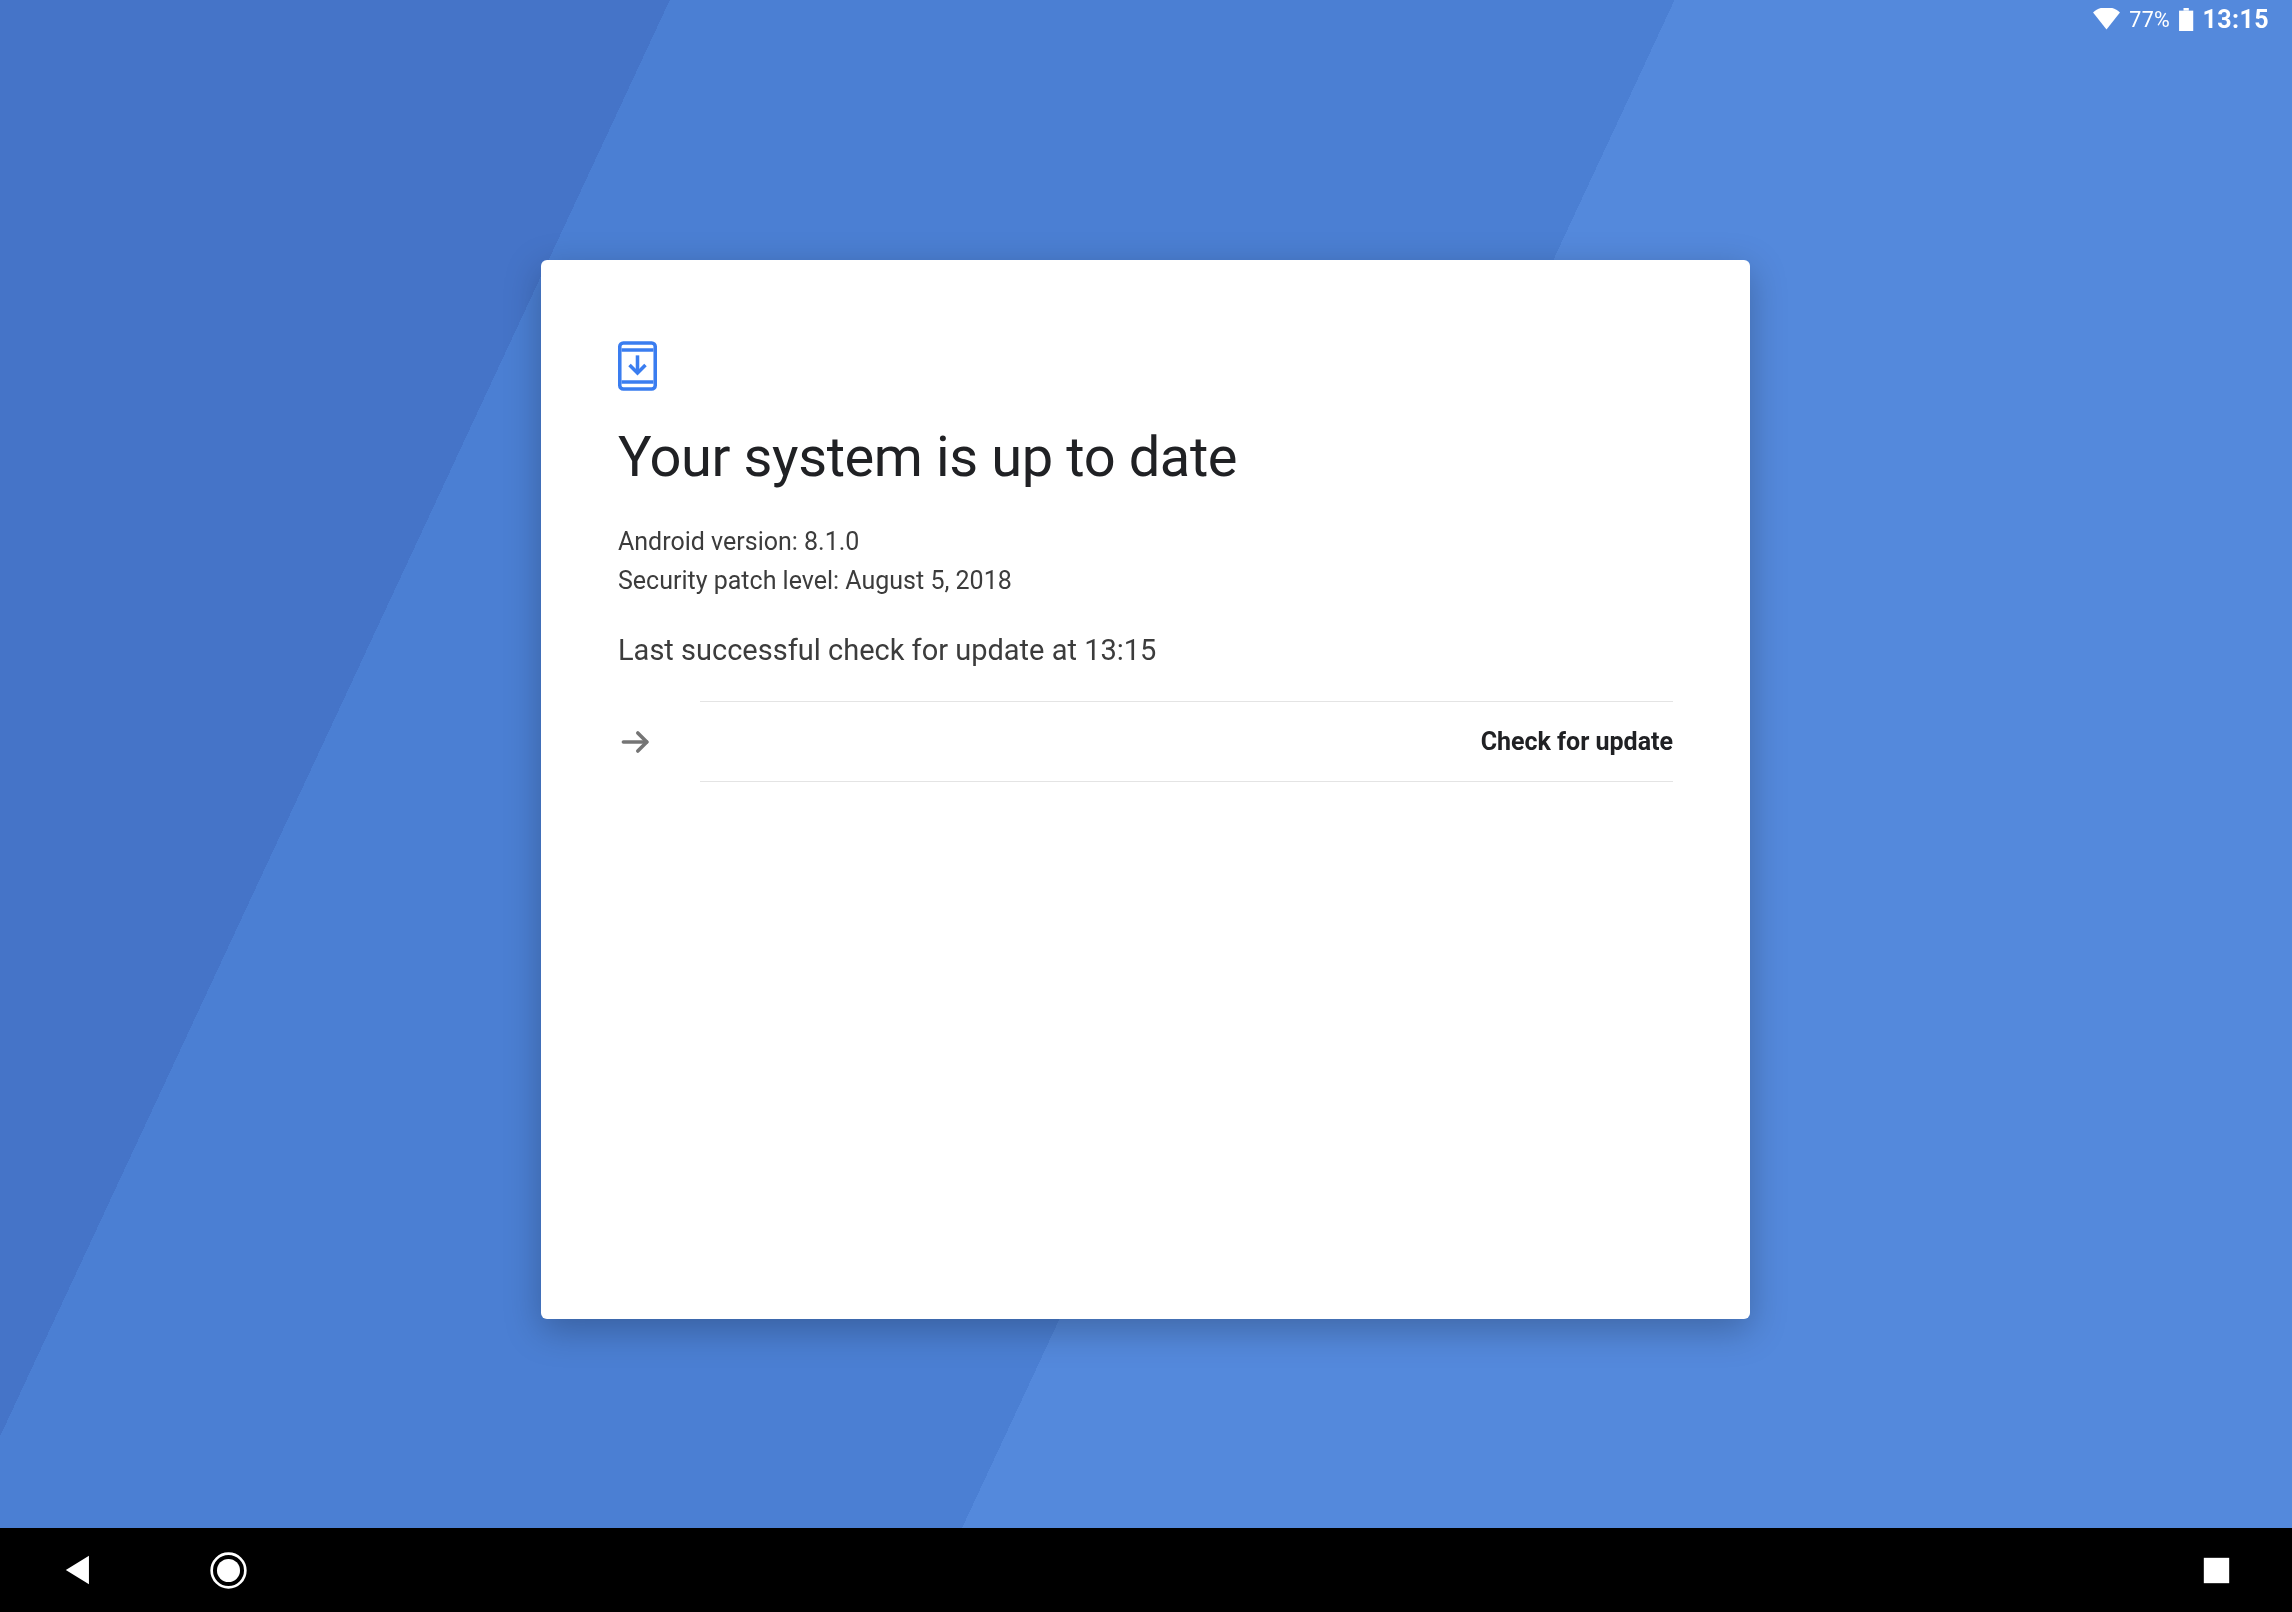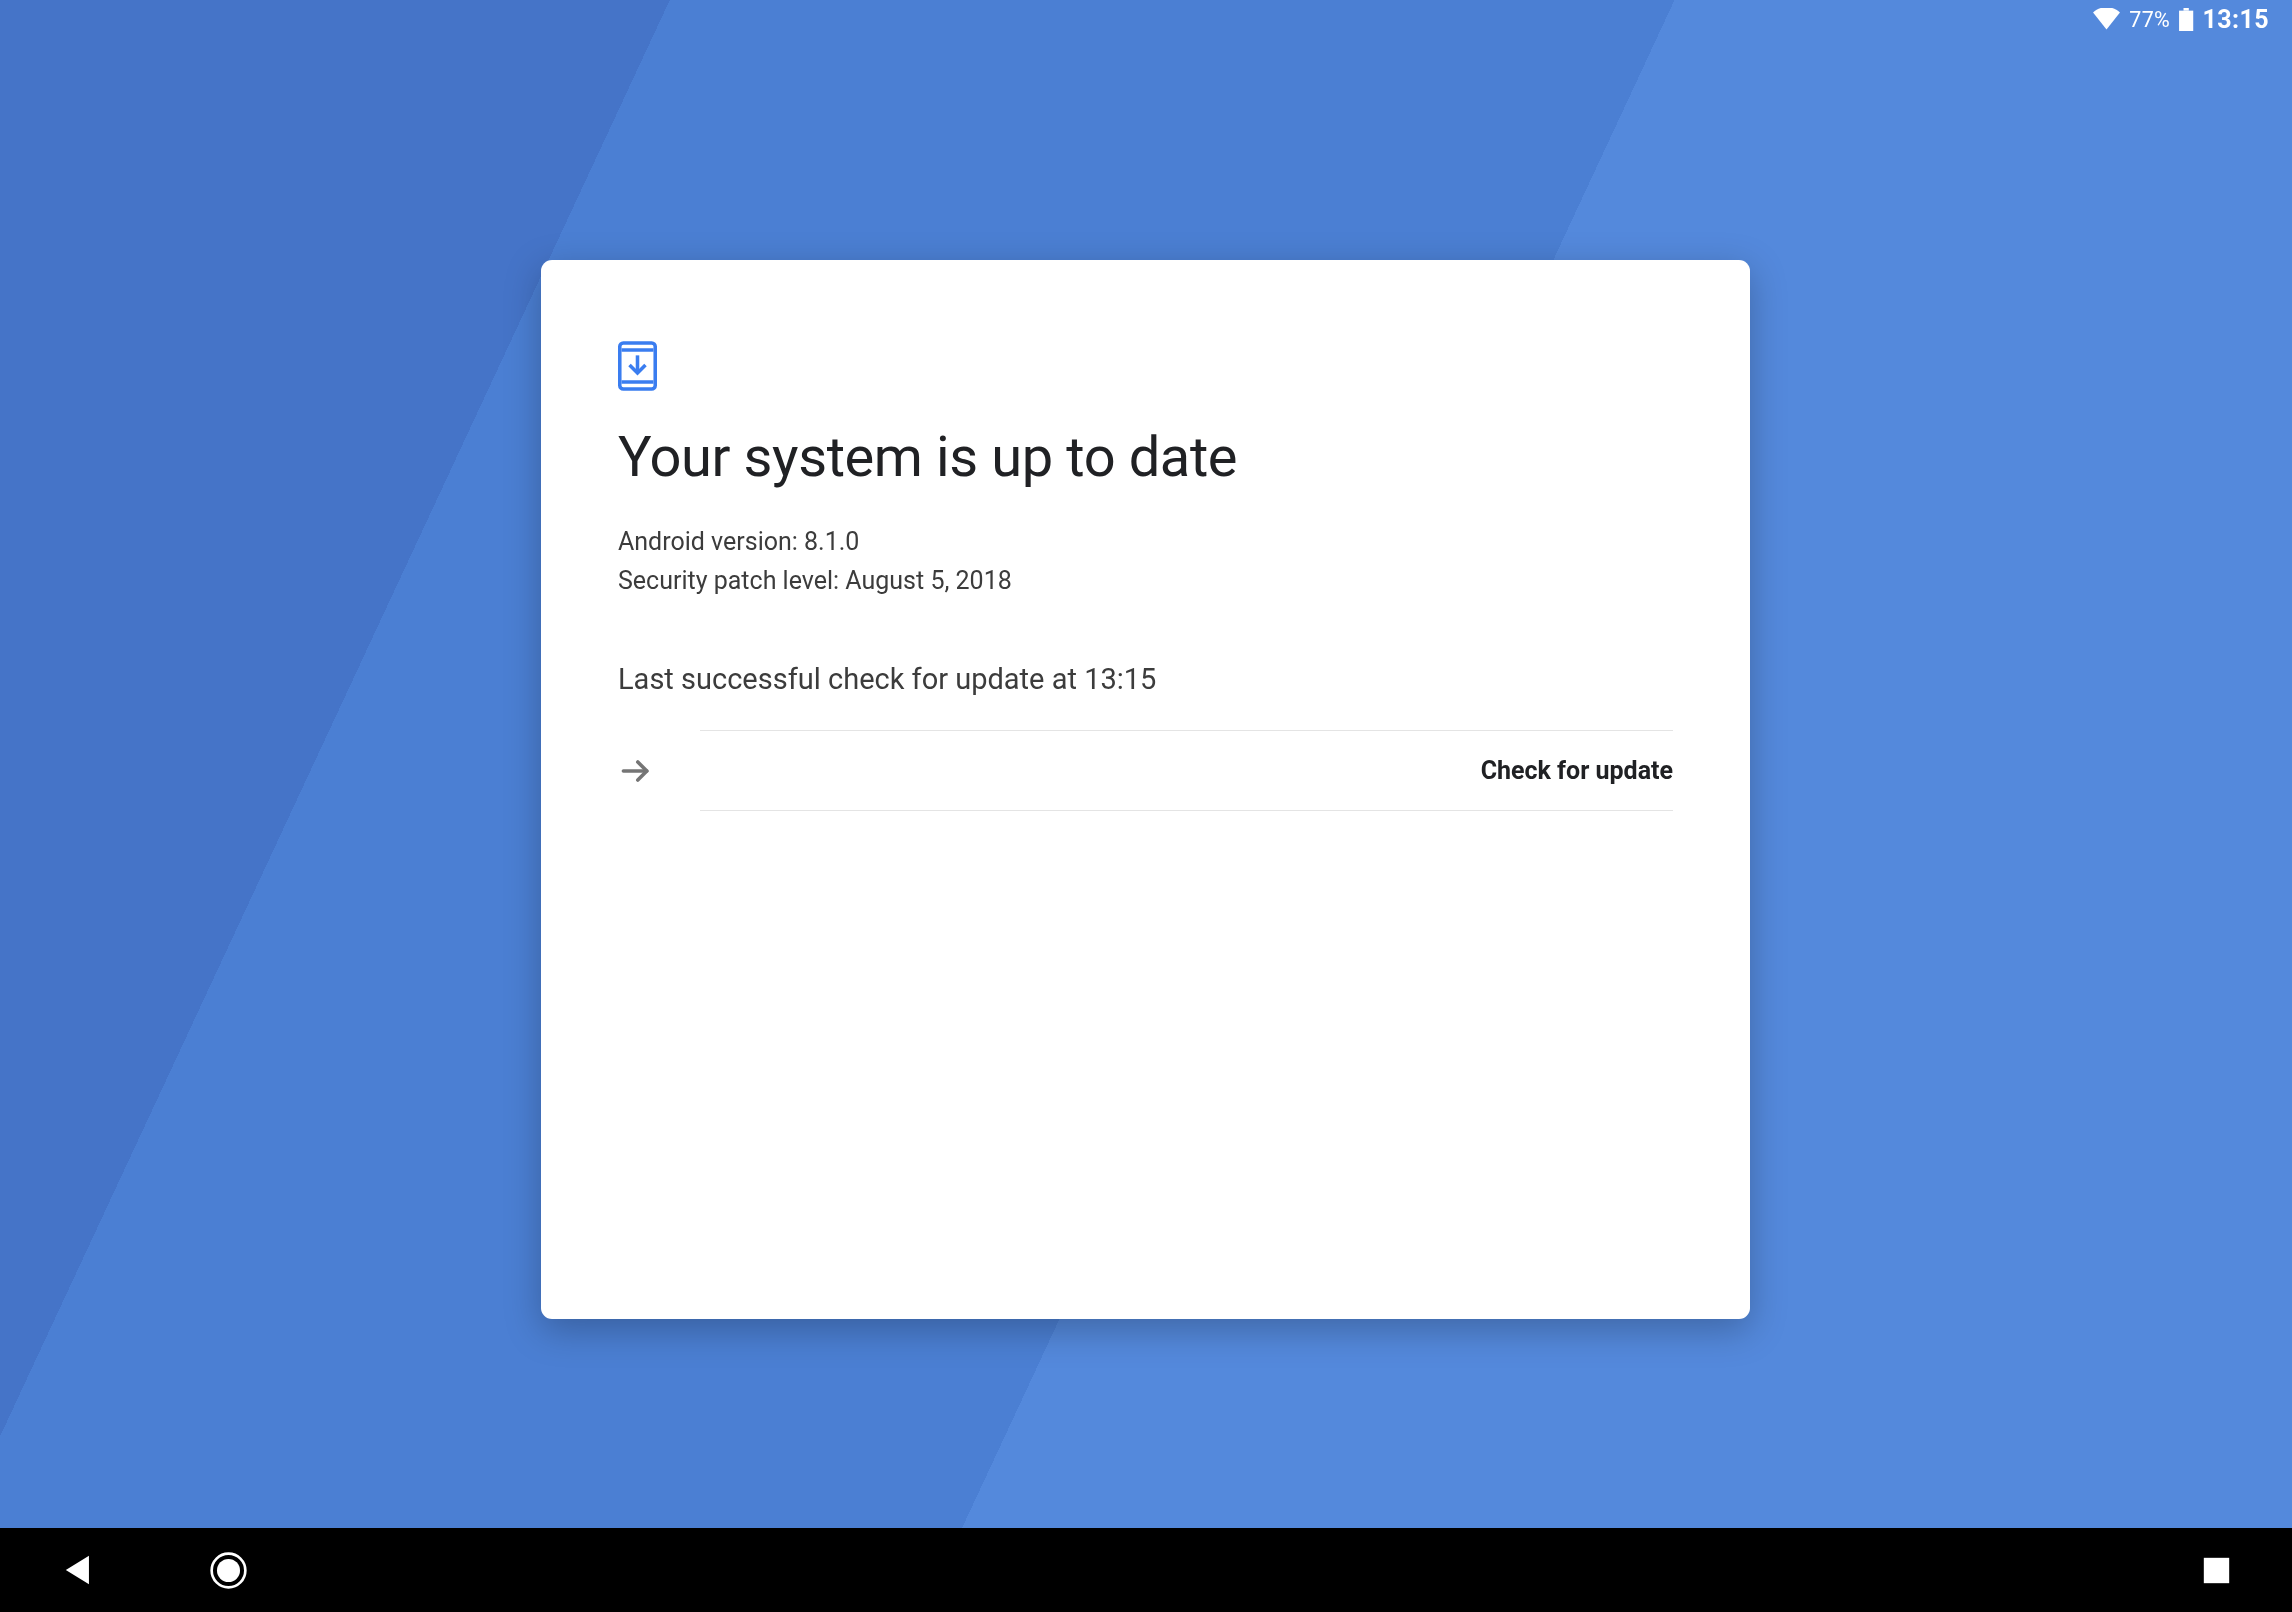--- a/index.html
+++ b/index.html
@@ -50,40 +50,40 @@
     }
 
     .card {
       position: absolute;
       width: 1209px;
       height: 1059px;
       left: 541px;
       top: 260px;
       background: #ffffff;
       box-shadow: 0 10.7px 36px rgba(0,0,0,0.25);
-      border-radius: 11px;
+      border-radius: 6px;
       z-index: 5;
       padding: 81px 77px 0 77px;
     }
     .card .update-icon {
       margin-bottom: 30px;
     }
     .card h1 {
       font-size: 56px;
       font-weight: 400;
       color: #202124;
       letter-spacing: -0.4px;
       margin-bottom: 32px;
       font-family: "Google Sans", Roboto, Arial, sans-serif;
     }
     .info-block {
       color: #3c3c3c;
       font-size: 25px;
       line-height: 39px;
-      margin-bottom: 62px;
+      margin-bottom: 33px;
     }
     .last-check {
       color: #3c3c3c;
       font-size: 29px;
       margin-bottom: 34px;
     }
     .action-row {
       display: flex;
       align-items: stretch;
       text-align: right;

